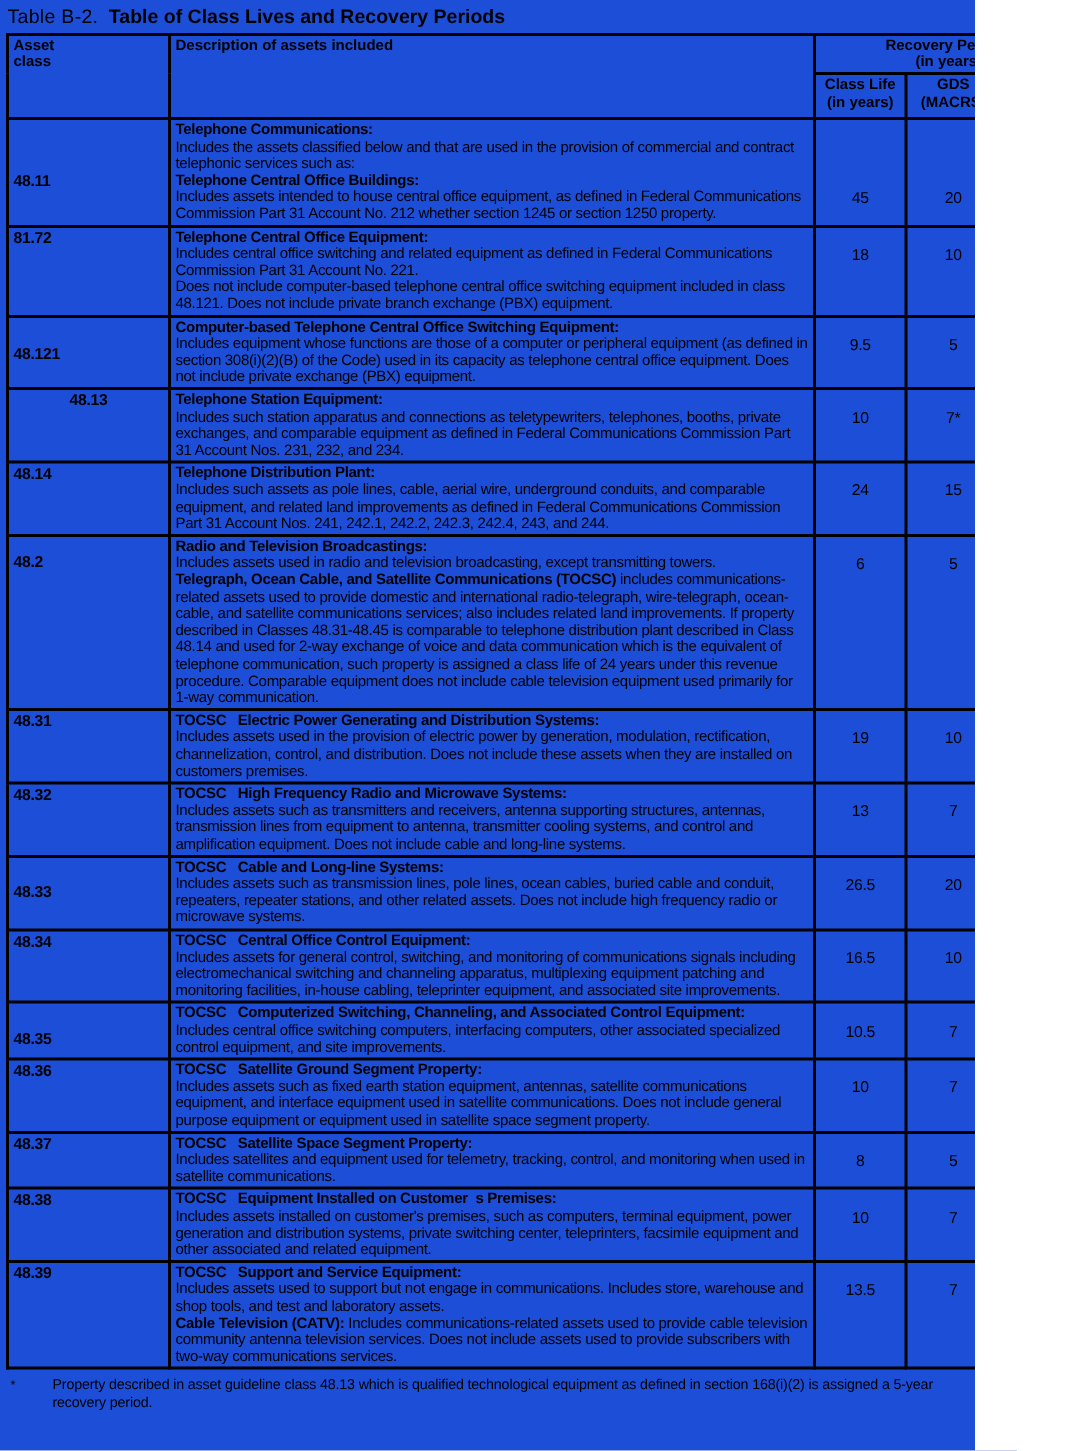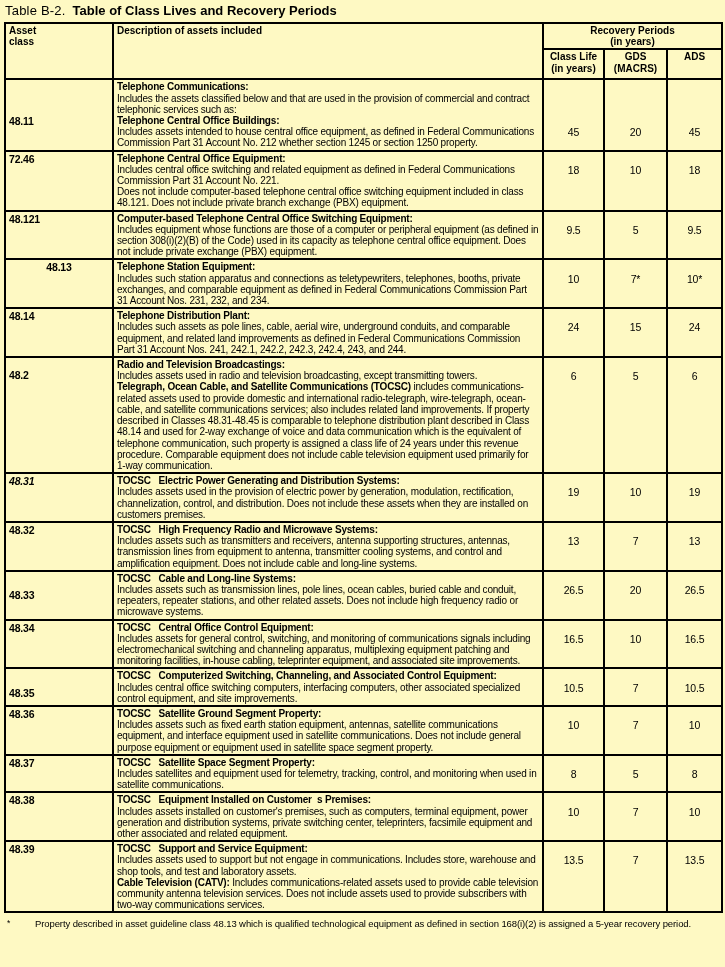--- a/index.html
+++ b/index.html
@@ -1,21 +1,21 @@
 <!DOCTYPE html>
 <html><head>
 <meta charset="utf-8">
 <style>
   html, body { margin: 0; padding: 0; background: #fff; }
   .page {
-    width: 725px;
+    width: 650px;
     height: 967px;
     box-sizing: border-box;
     padding: 2px 3px 0 4px;
-    background: #fef9c3;
+    background: #1d4ed8;
     color: #000;
     font-family: "Liberation Sans", sans-serif;
     overflow: hidden;
   }
   .title { font-size: 13px; padding: 1px 0 4px 1px; white-space: nowrap; }
   .title .prefix { font-weight: normal; letter-spacing: 0.2px; }
   .title .main { font-weight: bold; margin-left: 7px; }
 
   table.classlives {
     border-collapse: collapse;
@@ -102,30 +102,30 @@
     <td class="asset-cell" style="padding-top: 34.6px;">48.11</td>
     <td class="desc-cell"><span class="seg seg-bold">Telephone Communications:</span>
 <span class="seg">Includes the assets classified below and that are used in the provision of commercial and contract telephonic services such as:</span>
 <span class="seg seg-bold">Telephone Central Office Buildings:</span>
 <span class="seg">Includes assets intended to house central office equipment, as defined in Federal Communications Commission Part 31 Account No. 212 whether section 1245 or section 1250 property.</span></td>
     <td class="val-cell" style="padding-top: 45.8px;">45</td>
     <td class="val-cell" style="padding-top: 45.8px;">20</td>
     <td class="val-cell" style="padding-top: 45.8px;">45</td>
   </tr>
         <tr>
-    <td class="asset-cell" style="padding-top: 1px;">72.46</td>
+    <td class="asset-cell" style="padding-top: 1px;">81.72</td>
     <td class="desc-cell"><span class="seg seg-bold">Telephone Central Office Equipment:</span>
 <span class="seg">Includes central office switching and related equipment as defined in Federal Communications Commission Part 31 Account No. 221.</span>
 <span class="seg">Does not include computer-based telephone central office switching equipment included in class 48.121. Does not include private branch exchange (PBX) equipment.</span></td>
     <td class="val-cell" style="padding-top: 12.2px;">18</td>
     <td class="val-cell" style="padding-top: 12.2px;">10</td>
     <td class="val-cell" style="padding-top: 12.2px;">18</td>
   </tr>
         <tr>
-    <td class="asset-cell" style="padding-top: 1px;">48.121</td>
+    <td class="asset-cell" style="padding-top: 18px;">48.121</td>
     <td class="desc-cell"><span class="seg seg-bold">Computer-based Telephone Central Office Switching Equipment:</span>
 <span class="seg">Includes equipment whose functions are those of a computer or peripheral equipment (as defined in section 308(i)(2)(B) of the Code) used in its capacity as telephone central office equipment. Does not include private exchange (PBX) equipment.</span></td>
     <td class="val-cell" style="padding-top: 12.2px;">9.5</td>
     <td class="val-cell" style="padding-top: 12.2px;">5</td>
     <td class="val-cell" style="padding-top: 12.2px;">9.5</td>
   </tr>
         <tr>
     <td class="asset-cell" style="padding-top: 1px; text-align: center;">48.13</td>
     <td class="desc-cell"><span class="seg seg-bold">Telephone Station Equipment:</span>
 <span class="seg">Includes such station apparatus and connections as teletypewriters, telephones, booths, private exchanges, and comparable equipment as defined in Federal Communications Commission Part 31 Account Nos. 231, 232, and 234.</span></td>
@@ -144,21 +144,21 @@
         <tr>
     <td class="asset-cell" style="padding-top: 11px;">48.2</td>
     <td class="desc-cell"><span class="seg seg-bold">Radio and Television Broadcastings:</span>
 <span class="seg">Includes assets used in radio and television broadcasting, except transmitting towers.</span>
 <span class="seg seg-bold">Telegraph, Ocean Cable, and Satellite Communications (TOCSC)</span><span class="seg"> includes communications-related assets used to provide domestic and international radio-telegraph, wire-telegraph, ocean-cable, and satellite communications services; also includes related land improvements. If property described in Classes 48.31-48.45 is comparable to telephone distribution plant described in Class 48.14 and used for 2-way exchange of voice and data communication which is the equivalent of telephone communication, such property is assigned a class life of 24 years under this revenue procedure. Comparable equipment does not include cable television equipment used primarily for 1-way communication.</span></td>
     <td class="val-cell" style="padding-top: 12.2px;">6</td>
     <td class="val-cell" style="padding-top: 12.2px;">5</td>
     <td class="val-cell" style="padding-top: 12.2px;">6</td>
   </tr>
         <tr>
-    <td class="asset-cell" style="padding-top: 1px; font-style: italic;">48.31</td>
+    <td class="asset-cell" style="padding-top: 1px;">48.31</td>
     <td class="desc-cell"><span class="seg seg-bold">TOCSC   Electric Power Generating and Distribution Systems:</span>
 <span class="seg">Includes assets used in the provision of electric power by generation, modulation, rectification, channelization, control, and distribution. Does not include these assets when they are installed on customers premises.</span></td>
     <td class="val-cell" style="padding-top: 12.2px;">19</td>
     <td class="val-cell" style="padding-top: 12.2px;">10</td>
     <td class="val-cell" style="padding-top: 12.2px;">19</td>
   </tr>
         <tr>
     <td class="asset-cell" style="padding-top: 1px;">48.32</td>
     <td class="desc-cell"><span class="seg seg-bold">TOCSC   High Frequency Radio and Microwave Systems:</span>
 <span class="seg">Includes assets such as transmitters and receivers, antenna supporting structures, antennas, transmission lines from equipment to antenna, transmitter cooling systems, and control and amplification equipment. Does not include cable and long-line systems.</span></td>

